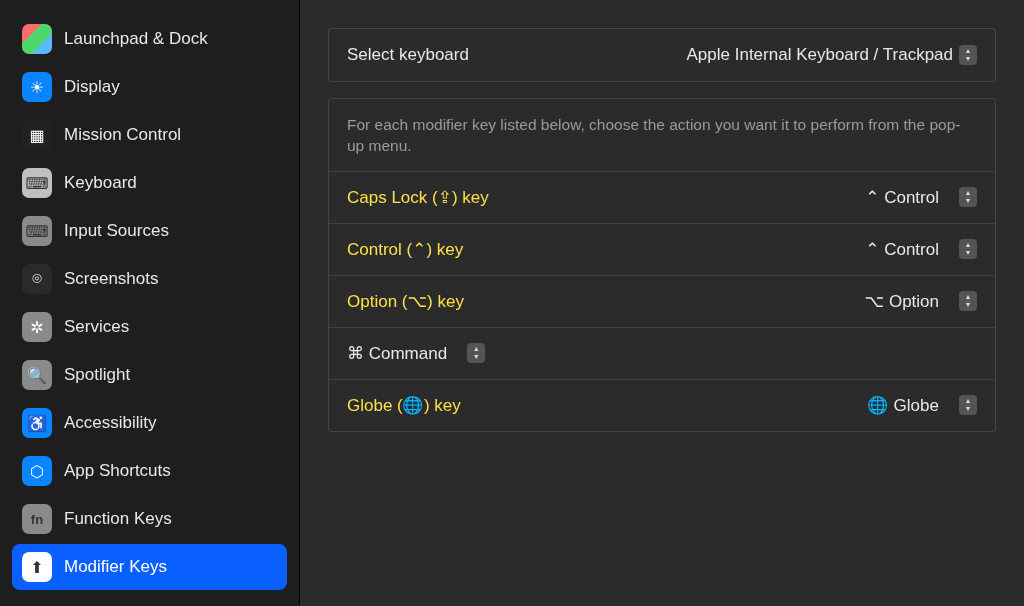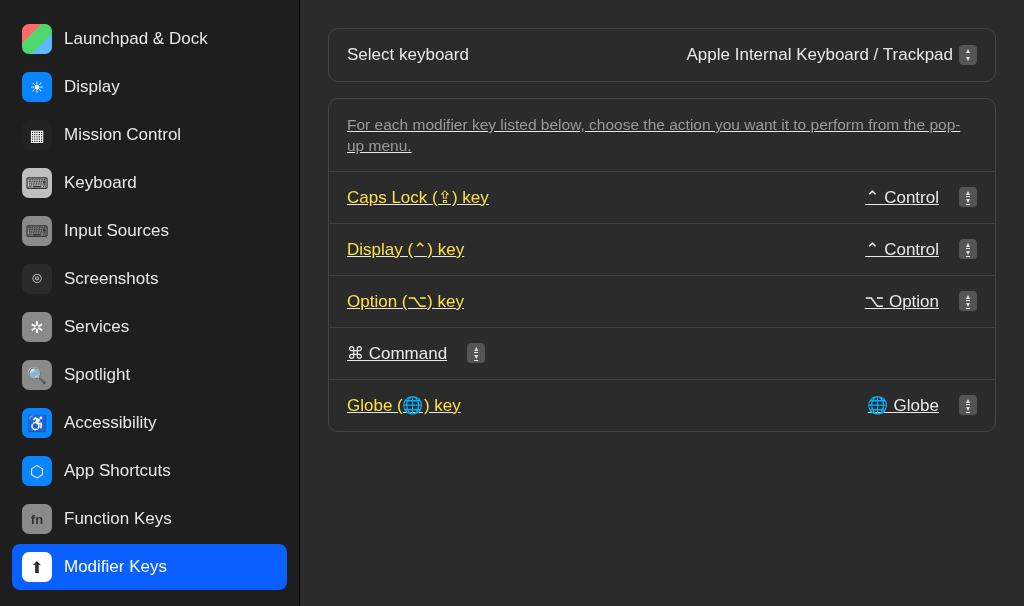--- a/index.html
+++ b/index.html
@@ -46,21 +46,21 @@
     .main {
       flex: 1;
       background: #2b2b2b;
       display: flex;
       flex-direction: column;
       padding: 28px 28px 0 28px;
     }
     .panel {
       background: transparent;
       border: 1px solid #454545;
-      border-radius: 10px;
+      border-radius: 3px;
       margin-bottom: 16px;
     }
     .select-row {
       display: flex;
       align-items: center;
       justify-content: space-between;
       padding: 16px 18px;
     }
     .select-row .label { font-size: 17px; color: #e8e8e8; }
     .select-row .value-wrap {
@@ -76,21 +76,21 @@
       border-radius: 4px;
       display: flex;
       flex-direction: column;
       align-items: center;
       justify-content: center;
       font-size: 8px;
       line-height: 8px;
       color: #ddd;
       cursor: pointer;
     }
-    .panel.modifiers { padding: 0; text-decoration: underline; }
+    .panel.modifiers { padding: 0; }
     .hint {
       padding: 16px 18px 14px 18px;
       font-size: 15.5px;
       color: #9a9a9a;
       line-height: 1.35;
     }
     .mod-row {
       display: flex;
       align-items: center;
       justify-content: space-between;
@@ -212,21 +212,21 @@
       <div class="mod-value-wrap">
         <div class="mod-value">⌃ Control</div>
         <div class="stepper">
             <span>▴</span>
             <span>▾</span>
           </div>
       </div>
     </div>
 
     <div class="mod-row">
-      <div class="mod-label">Display (⌃) key</div>
+      <div class="mod-label">Control (⌃) key</div>
       <div class="mod-value-wrap">
         <div class="mod-value">⌃ Control</div>
         <div class="stepper">
             <span>▴</span>
             <span>▾</span>
           </div>
       </div>
     </div>
 
     <div class="mod-row">

